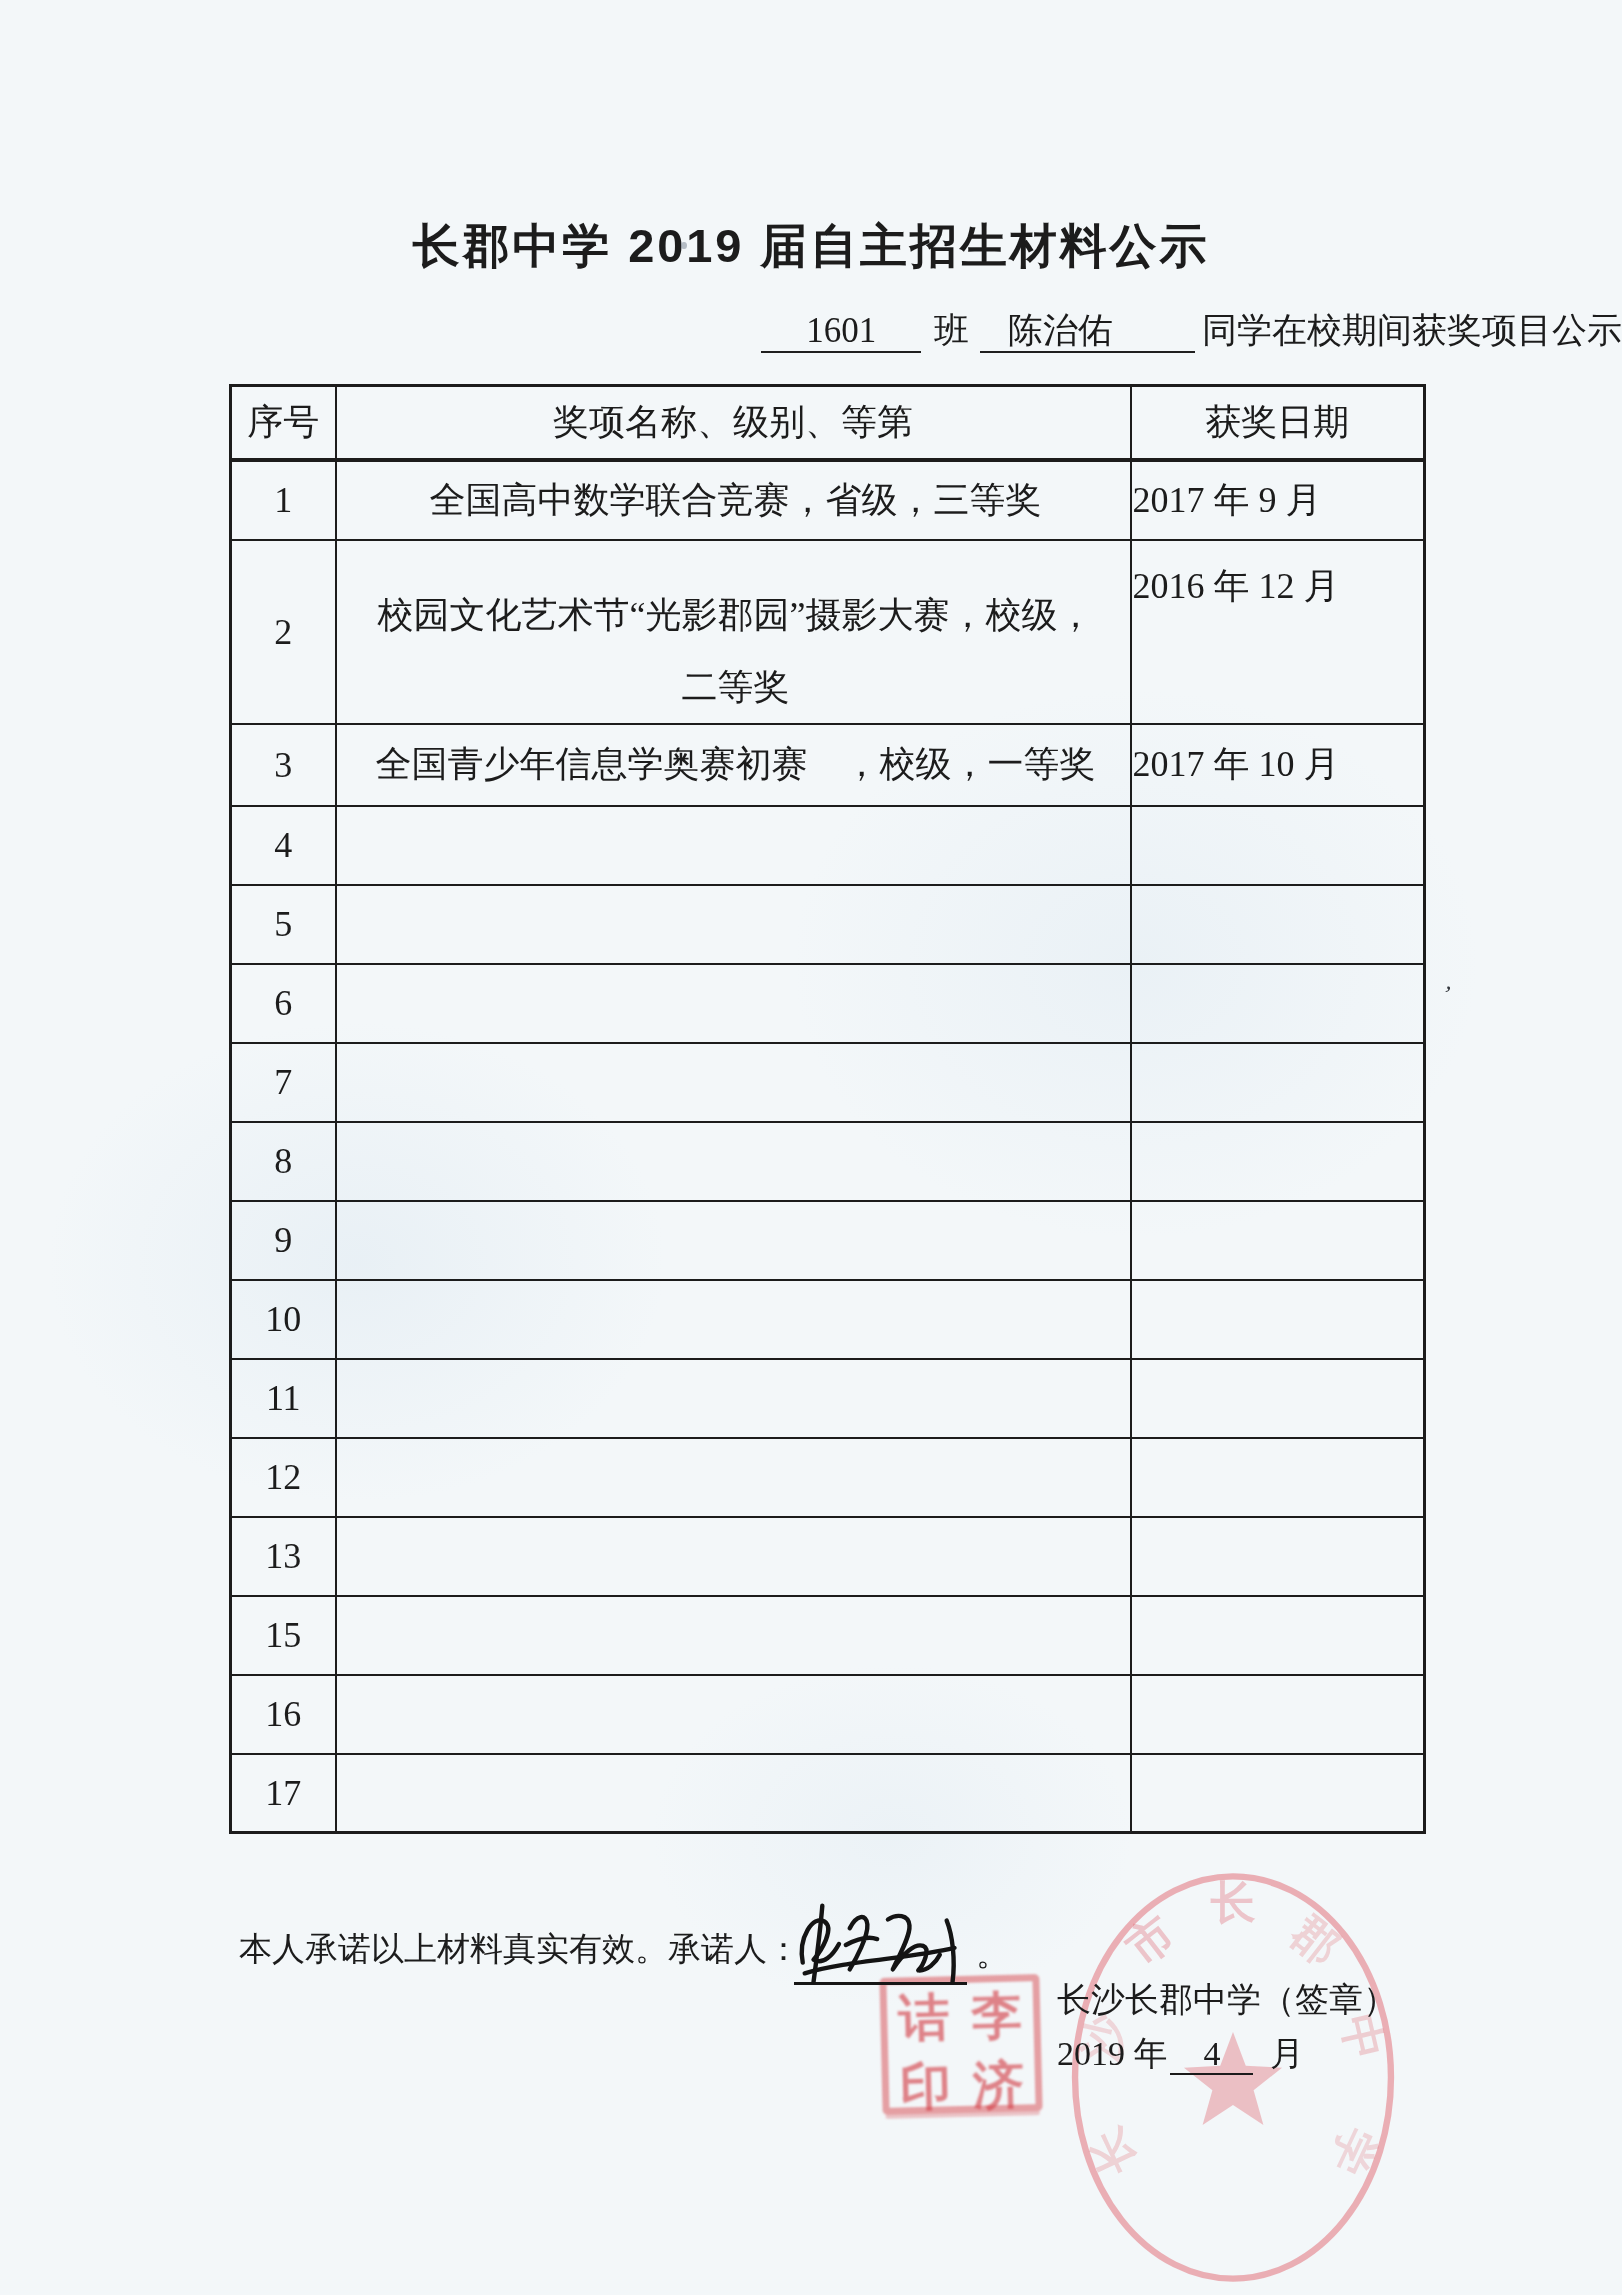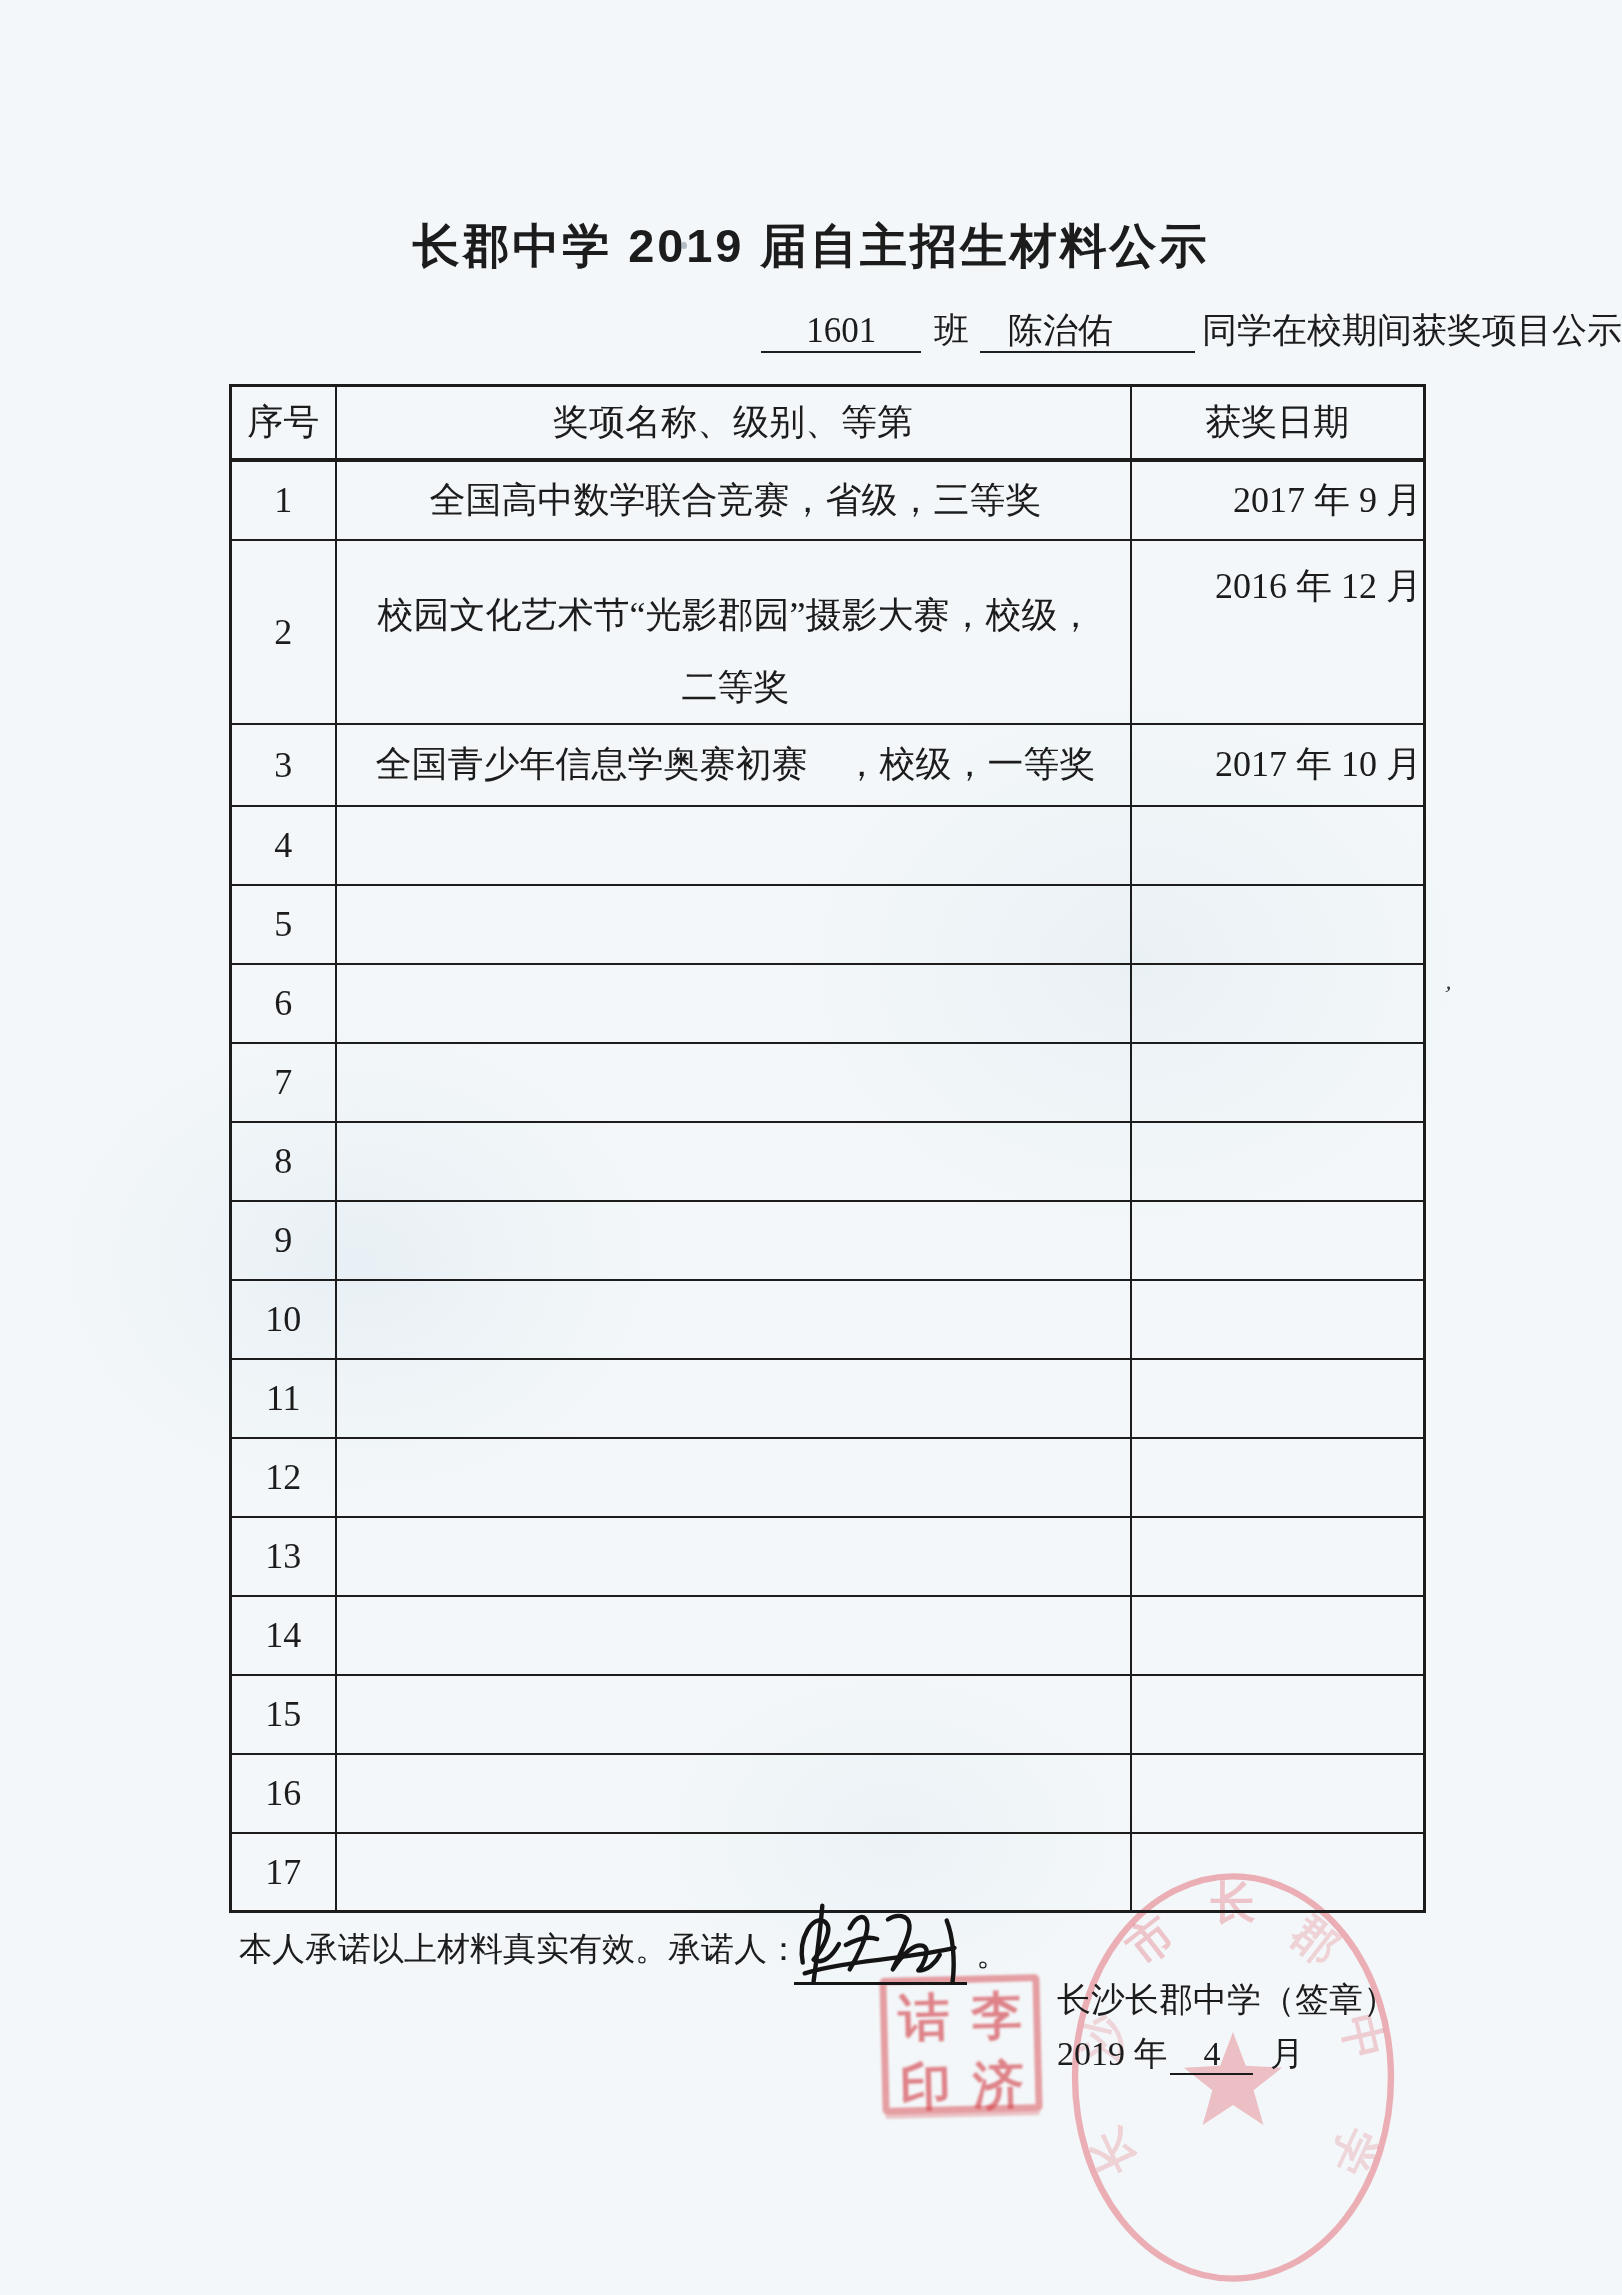--- a/index.html
+++ b/index.html
@@ -28,21 +28,21 @@
 
   table.awards{
     position:absolute; left:229px; top:384px; width:1194px;
     border-collapse:collapse; table-layout:fixed; font-size:36px; z-index:2;
     border:3.9px solid #1c1c1c;
   }
   .awards th, .awards td{ border:2.9px solid #1c1c1c; overflow:hidden; }
   .awards thead th{ border-bottom-width:4.9px; font-weight:normal; text-align:center; }
   .awards td.no{ text-align:center; vertical-align:middle; }
   .awards td.award{ text-align:center; vertical-align:middle; padding:0 14.7px 0 19.6px; }
-  .awards td.date{ text-align:right; vertical-align:middle; }
+  .awards td.date{ text-align:left; vertical-align:middle; }
   tr.rh{ height:74px; } tr.r1{ height:80px; } tr.r2{ height:162px; }
   tr.r3{ height:82px; } tr.rn{ height:79px; }
   tr.r2 td.award{ vertical-align:top; padding-top:38px; line-height:72px; }
   tr.r2 td.date{ vertical-align:top; padding-top:21px; }
 
   .pledge{ position:absolute; left:239px; top:1927px; font-size:33px; z-index:2; white-space:nowrap; }
   .sig-underline{ position:absolute; left:794px; top:1982px; width:173px; height:3.4px; background:#161616; z-index:2; }
   .sig-period{ position:absolute; left:976px; top:1932px; font-size:33px; z-index:2; }
   .sig-svg{ position:absolute; left:791px; top:1886px; z-index:3; }
 
@@ -173,25 +173,20 @@
         <td class="award"></td>
         <td class="date"></td>
       </tr>
       <tr class="rn">
         <td class="no">12</td>
         <td class="award"></td>
         <td class="date"></td>
       </tr>
       <tr class="rn">
         <td class="no">13</td>
-        <td class="award"></td>
-        <td class="date"></td>
-      </tr>
-      <tr class="rn">
-        <td class="no">14</td>
         <td class="award"></td>
         <td class="date"></td>
       </tr>
       <tr class="rn">
         <td class="no">15</td>
         <td class="award"></td>
         <td class="date"></td>
       </tr>
       <tr class="rn">
         <td class="no">16</td>

